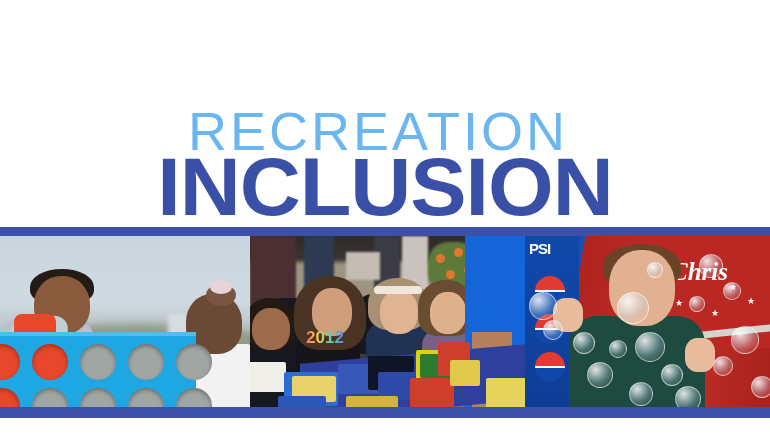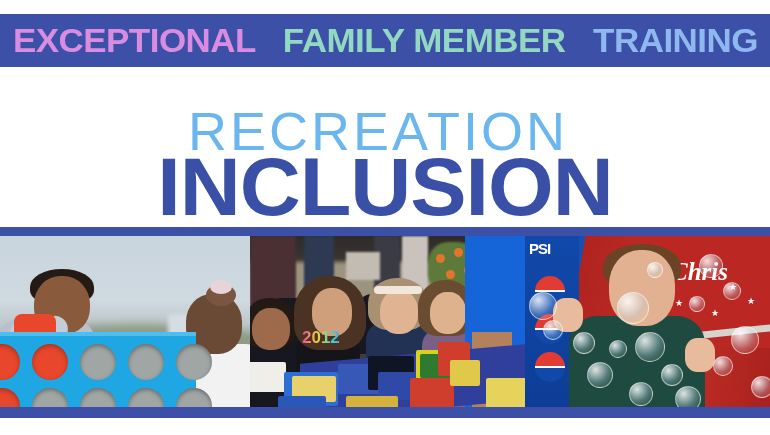--- a/index.html
+++ b/index.html
@@ -215,21 +215,21 @@
     position:absolute;left:222px;top:96px;width:40px;height:78px;
     background:#b5815c;
   }
   .p2 .band{
     position:absolute;left:218px;top:140px;width:44px;height:9px;background:#1a1a1a;
   }
   .p2 .shirt2012{
     position:absolute;left:52px;top:92px;width:46px;height:22px;
     background:linear-gradient(90deg,#e84a9c,#f5d13c,#3fd2d2,#7b5ce0);
     -webkit-background-clip:text;background-clip:text;color:transparent;
-    font:bold 17px "Liberation Sans",sans-serif;
+    font:bold 17px "Liberation Sans",sans-serif;text-align:center;
   }
 
   
   .p3 .bg{
     position:absolute;inset:0;
     background:linear-gradient(100deg,#1a4fb0 0%,#1a4fb0 22%,#b0231f 22%,#c23027 62%,#a8211d 100%);
   }
   .p3 .pepsi{
     position:absolute;left:0;top:0;width:54px;height:171px;
     background:linear-gradient(#1149aa,#0d3d96);
@@ -276,29 +276,20 @@
     position:absolute;border-radius:50%;
     background:radial-gradient(circle at 32% 28%,rgba(255,255,255,.85),rgba(190,225,245,.30) 55%,rgba(255,255,255,.14) 72%);
     border:1px solid rgba(255,255,255,.55);
   }
 </style>
 </head>
 <body>
 
 <div class="poster">
 
-  <div class="banner">
-    <div class="banner-text">
-      <span class="w-excep">EXCEPTIONAL</span>
-      <span>&nbsp;</span>
-      <span class="w-family">FAMILY MEMBER</span>
-      <span>&nbsp;</span>
-      <span class="w-train">TRAINING</span>
-    </div>
-  </div>
 
 
   <div class="rec">RECREATION</div>
   <div class="inc">INCLUSION</div>
 
   <div class="rule-top"></div>
   <div class="rule-bottom"></div>
 
   <div class="strip">
 

